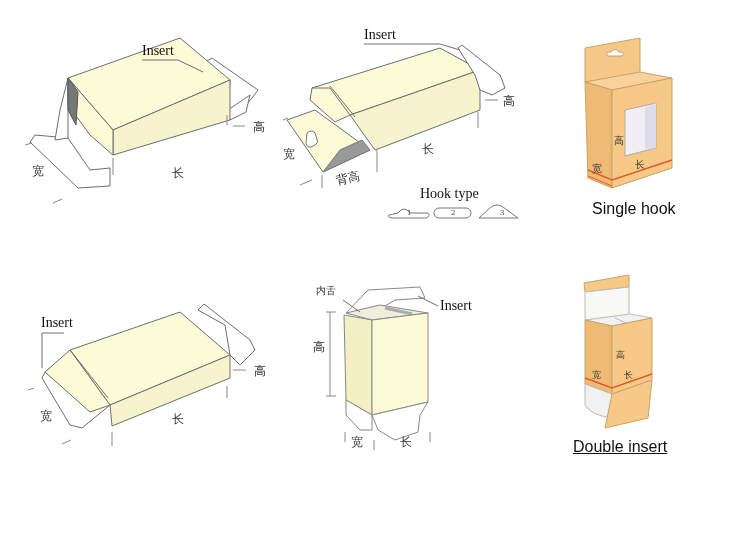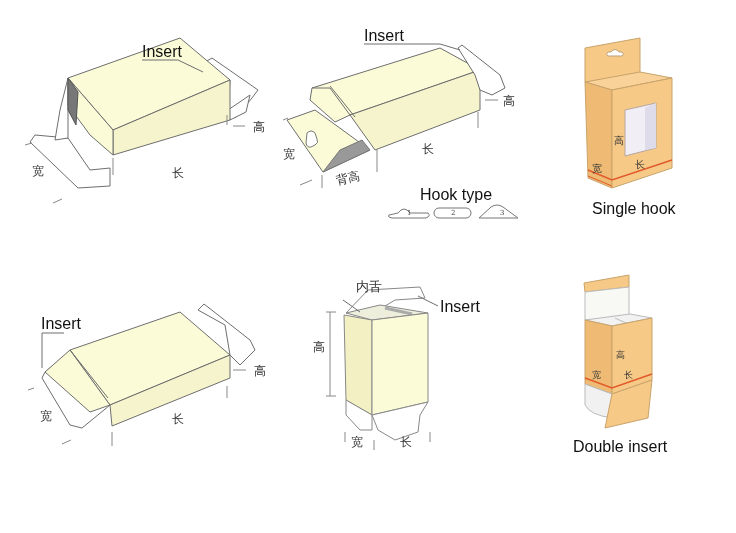--- a/index.html
+++ b/index.html
@@ -1,18 +1,18 @@
 <!DOCTYPE html>
 <html><head>
 <meta charset="utf-8">
 <style>
   html,body{margin:0;padding:0;background:#ffffff;}
   body{width:736px;height:533px;position:relative;overflow:hidden;font-family:"Liberation Sans",sans-serif;}
   svg{position:absolute;left:0;top:0;}
-  .lbl{position:absolute;font-family:Liberation Sans, sans-serif;font-size:16px;color:#111;white-space:nowrap;line-height:1;}
+  .lbl{position:absolute;font-family:Liberation Serif, serif;font-size:14px;color:#111;white-space:nowrap;line-height:1;}
   .cn{position:absolute;font-family:"DejaVu Serif",serif;font-size:12px;color:#333;white-space:nowrap;line-height:1;}
   .cap{position:absolute;font-family:"Liberation Sans",sans-serif;font-size:16px;color:#111;white-space:nowrap;line-height:1;}
   .hk{position:absolute;font-family:"DejaVu Serif",serif;font-size:7px;color:#444;line-height:1;}
 </style>
 </head>
 <body>
 
 <div>
 <svg width="736" height="533">
   <g fill="none" stroke="#6e6e6e" stroke-width="1">
@@ -158,21 +158,21 @@
     <line x1="326" y1="312" x2="336" y2="312"></line>
     <line x1="326" y1="396" x2="336" y2="396"></line>
     <line x1="345" y1="432" x2="345" y2="442"></line>
     <line x1="374" y1="440" x2="374" y2="450"></line>
     <line x1="430" y1="432" x2="430" y2="442"></line>
   </g>
 
   <path d="M418,296 L438,306" fill="none" stroke="#6e6e6e"></path>
   <path d="M343,300 L360,312" fill="none" stroke="#6e6e6e"></path>
 </svg>
-<span class="cn" style="left:316px;top:280px;font-size:13px;margin-left:40px;">内舌</span>
+<span class="cn" style="left:316px;top:286px;font-size:10px;">内舌</span>
 <span class="lbl" style="left:440px;top:299px;">Insert</span>
 <span class="cn" style="left:313px;top:341px;">高</span>
 <span class="cn" style="left:351px;top:436px;">宽</span>
 <span class="cn" style="left:400px;top:436px;">长</span>
 </div>
 
 <div>
 <svg width="736" height="533">
 
   <polygon points="584,283 629,275 629,287 585,292" fill="#f6c987" stroke="#c9a36b"></polygon>
@@ -187,14 +187,14 @@
 
   <path d="M585,384 L585,405 Q590,415 612,418 L612,394 Z" fill="#f1f1f1" stroke="#bbb"></path>
 
   <polygon points="612,394 652,380 648,418 605,428" fill="#f6c987" stroke="#c9a36b"></polygon>
 
   <polyline points="585,378 612,388 652,374" fill="none" stroke="#e05a2a" stroke-width="1.5"></polyline>
 </svg>
 <span class="cn" style="left:616px;top:351px;font-size:9px;">高</span>
 <span class="cn" style="left:592px;top:371px;font-size:9px;">宽</span>
 <span class="cn" style="left:624px;top:371px;font-size:9px;">长</span>
-<span class="cap" style="left:573px;top:439px;">Double insert</span>
+<span class="cap" style="left:573px;top:439px;text-decoration:underline;">Double insert</span>
 </div>
 
 </body></html>

